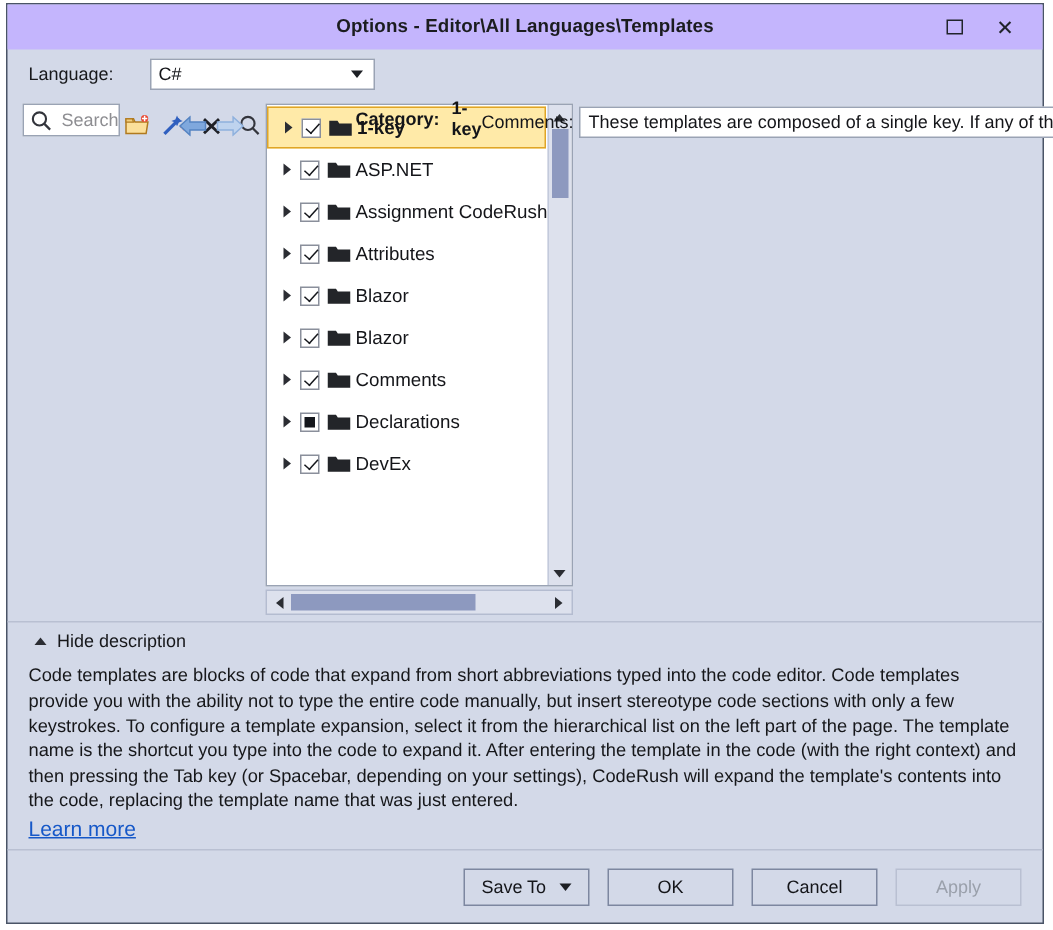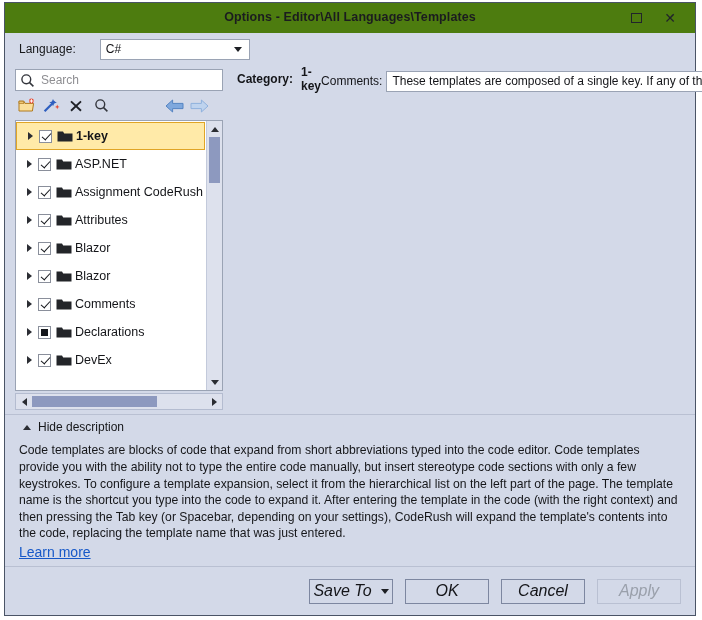--- a/index.html
+++ b/index.html
@@ -28,21 +28,21 @@
     box-sizing: border-box;
     display: flex;
     flex-direction: column;
   }
 
   
   #titlebar {
     height: 30px;
     flex: 0 0 30px;
     position: relative;
-    background: #4d7c0f;
+    background: #c4b5fd;
   }
   #title-text {
     position: absolute;
     left: 0; right: 0; top: 7px;
     text-align: center;
     font-size: 12.5px;
     font-weight: bold;
     color: #1b1c1f;
     letter-spacing: .1px;
   }
@@ -108,21 +108,21 @@
   #body-area {
     flex: 1 1 auto;
     display: flex;
     padding: 0 10px;
     min-height: 0;
   }
   #left-pane {
     width: 208px;
     flex: 0 0 208px;
     display: flex;
-    flex-direction: column;
+    flex-direction: row;
     padding-top: 4px;
   }
   #right-pane {
     flex: 1 1 auto;
     display: flex;
     flex-direction: row;
     padding: 4px 0 0 14px;
     min-width: 0;
   }
 
@@ -413,24 +413,23 @@
   }
   .dlg-btn {
     height: 25px;
     min-width: 84px;
     background: #d3d9e8;
     border: 1px solid #7d87a0;
     box-sizing: border-box;
     display: flex;
     align-items: center;
     justify-content: center;
-    font-size: 16px;
+    font-size: 12px;
     color: #141519;
     gap: 9px;
-    font-style: italic;
   }
   .dlg-btn.disabled {
     color: #9aa0ab;
     border-color: #b9c0d2;
   }
   #saveto-caret {
     width: 0; height: 0;
     border-left: 4px solid transparent;
     border-right: 4px solid transparent;
     border-top: 5px solid #1d1f24;

